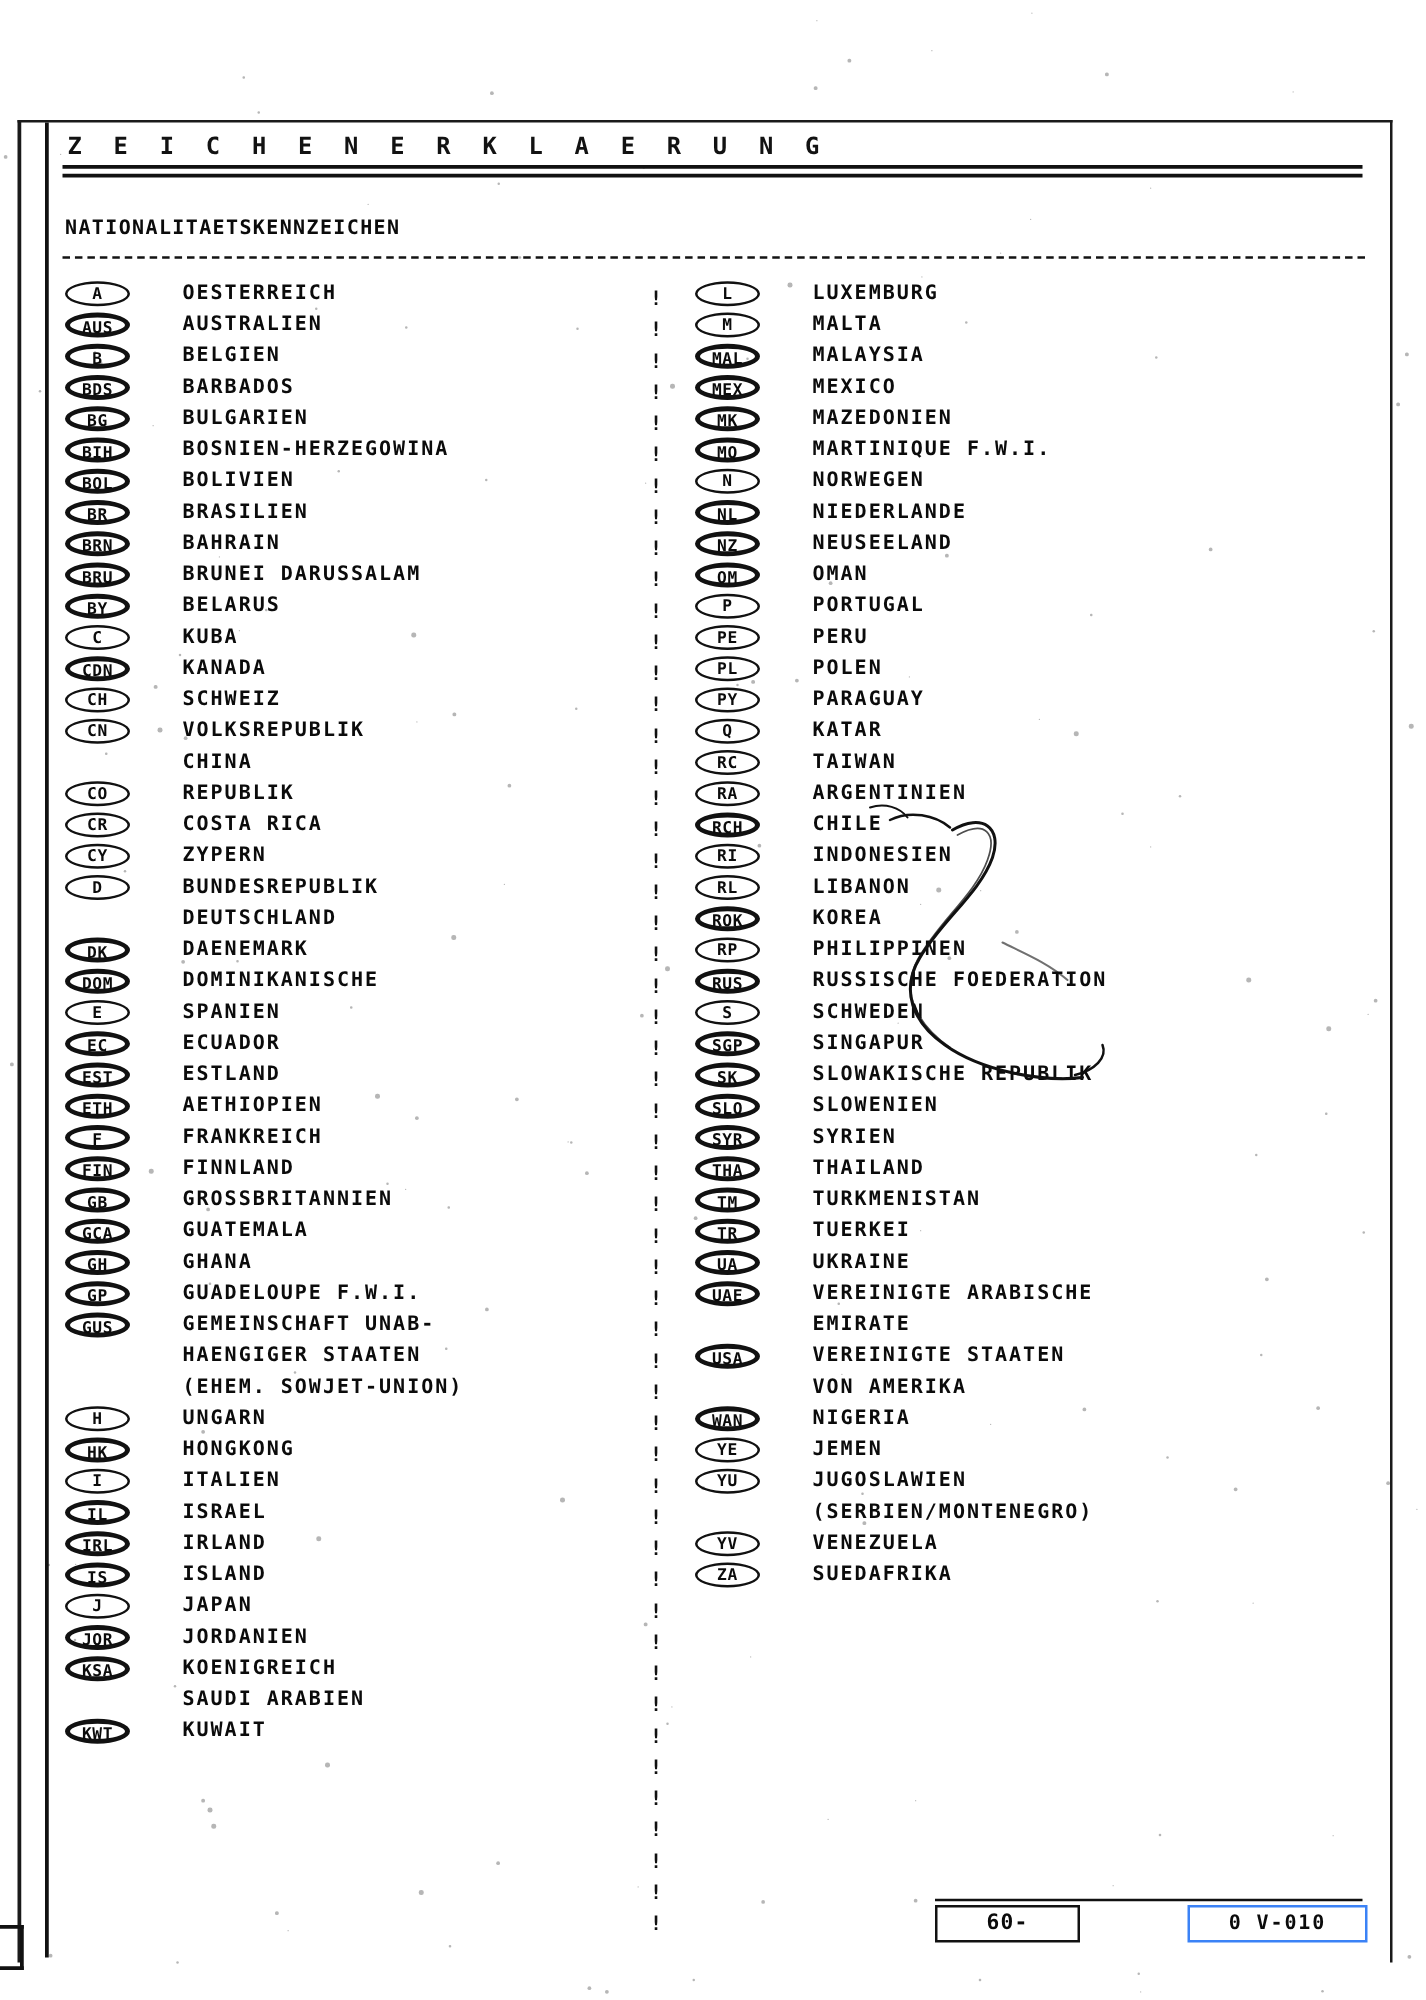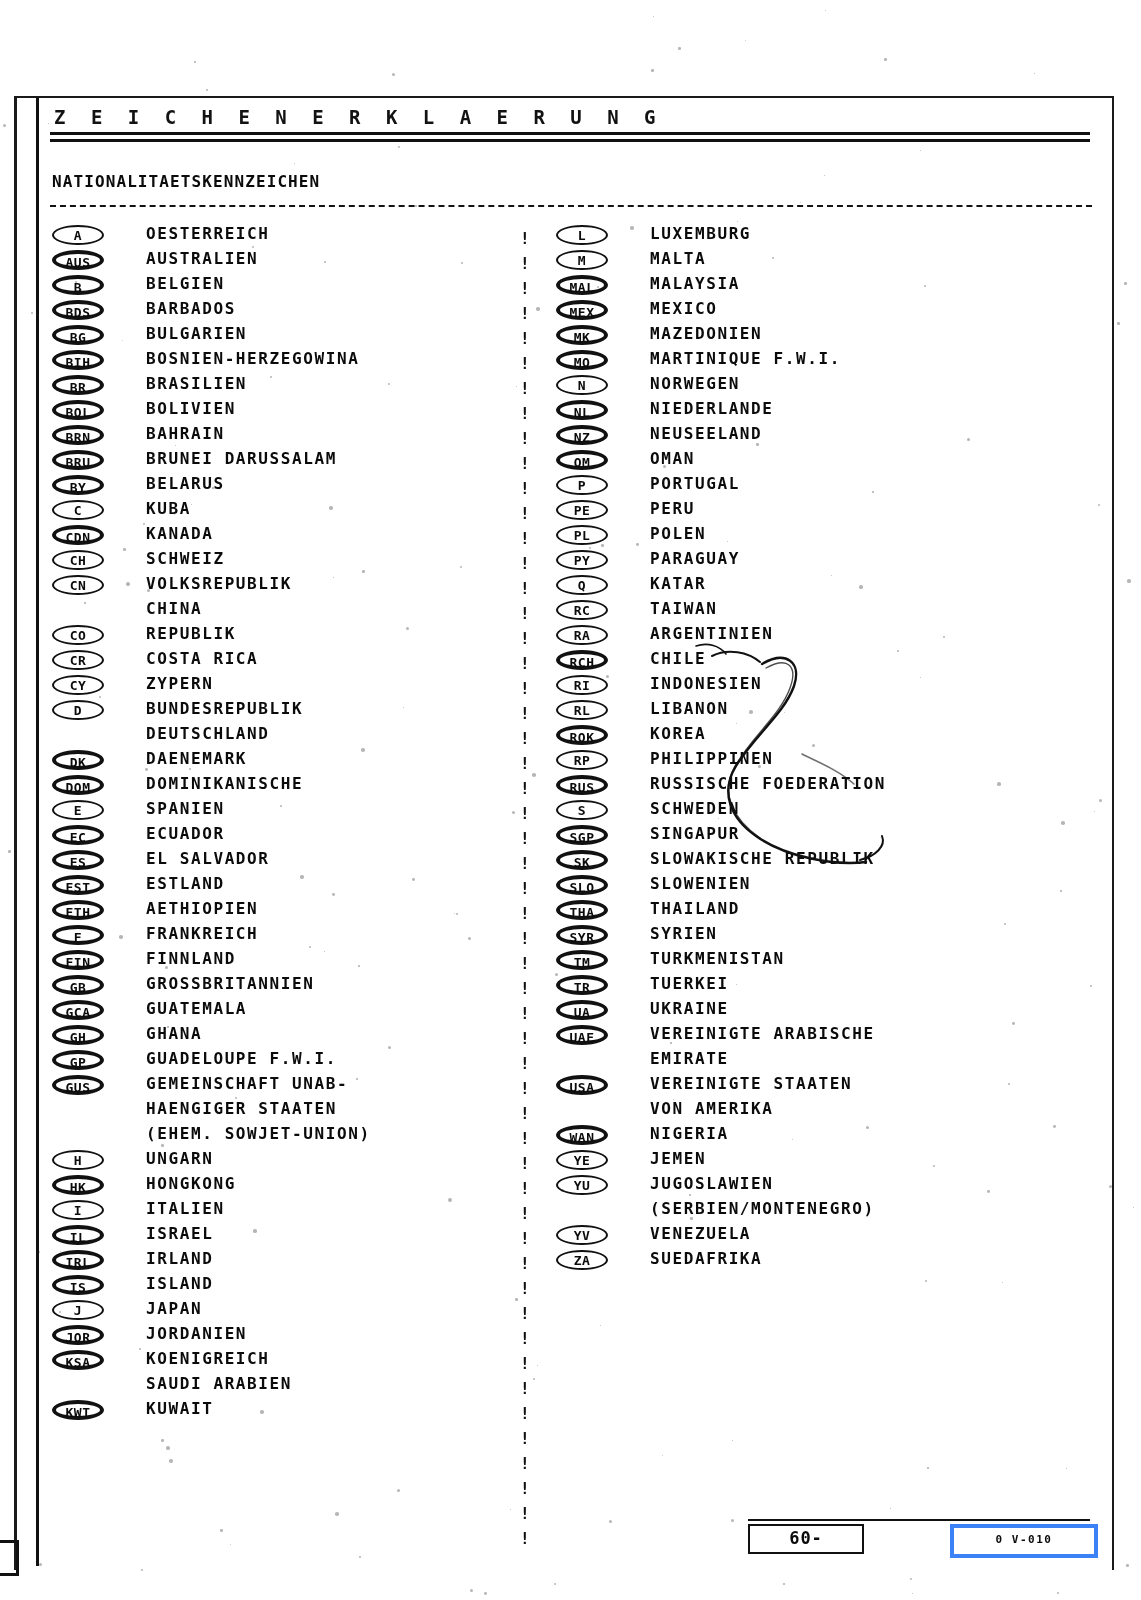--- a/index.html
+++ b/index.html
@@ -157,23 +157,23 @@
     font-weight: bold;
     line-height: 24px;
     letter-spacing: 1px;
   }
   #footer-right-box {
     position: absolute;
     left: 950px;
     top: 1524px;
     width: 140px;
     height: 26px;
-    border: 4px solid #3b82f6;
+    border: 2px solid #3b82f6;
     text-align: center;
-    font-size: 11px;
+    font-size: 16px;
     font-weight: bold;
     line-height: 24px;
     letter-spacing: 1.5px;
   }
   #footer-rule {
     position: absolute;
     left: 748px;
     top: 1519px;
     width: 342px;
     height: 2px;
@@ -396,28 +396,28 @@
     </div>
     <div class="entry">
       <div class="code-badge heavy">BG</div>
       <div class="entry-name">BULGARIEN</div>
     </div>
     <div class="entry">
       <div class="code-badge heavy">BIH</div>
       <div class="entry-name">BOSNIEN-HERZEGOWINA</div>
     </div>
     <div class="entry">
+      <div class="code-badge heavy">BOL</div>
+      <div class="entry-name">BOLIVIEN</div>
+    </div>
+    <div class="entry">
       <div class="code-badge heavy">BR</div>
       <div class="entry-name">BRASILIEN</div>
     </div>
     <div class="entry">
-      <div class="code-badge heavy">BOL</div>
-      <div class="entry-name">BOLIVIEN</div>
-    </div>
-    <div class="entry">
       <div class="code-badge heavy">BRN</div>
       <div class="entry-name">BAHRAIN</div>
     </div>
     <div class="entry">
       <div class="code-badge heavy">BRU</div>
       <div class="entry-name">BRUNEI DARUSSALAM</div>
     </div>
     <div class="entry">
       <div class="code-badge heavy">BY</div>
       <div class="entry-name">BELARUS</div>
@@ -470,24 +470,20 @@
     </div>
     <div class="entry">
       <div class="code-badge">E</div>
       <div class="entry-name">SPANIEN</div>
     </div>
     <div class="entry">
       <div class="code-badge heavy">EC</div>
       <div class="entry-name">ECUADOR</div>
     </div>
     <div class="entry">
-      <div class="code-badge heavy">ES</div>
-      <div class="entry-name">EL SALVADOR</div>
-    </div>
-    <div class="entry">
       <div class="code-badge heavy">EST</div>
       <div class="entry-name">ESTLAND</div>
     </div>
     <div class="entry">
       <div class="code-badge heavy">ETH</div>
       <div class="entry-name">AETHIOPIEN</div>
     </div>
     <div class="entry">
       <div class="code-badge heavy">F</div>
       <div class="entry-name">FRANKREICH</div>
@@ -724,26 +720,26 @@
     </div>
     <div class="entry">
       <div class="code-badge heavy">SK</div>
       <div class="entry-name">SLOWAKISCHE REPUBLIK</div>
     </div>
     <div class="entry">
       <div class="code-badge heavy">SLO</div>
       <div class="entry-name">SLOWENIEN</div>
     </div>
     <div class="entry">
+      <div class="code-badge heavy">SYR</div>
+      <div class="entry-name">SYRIEN</div>
+    </div>
+    <div class="entry">
       <div class="code-badge heavy">THA</div>
       <div class="entry-name">THAILAND</div>
-    </div>
-    <div class="entry">
-      <div class="code-badge heavy">SYR</div>
-      <div class="entry-name">SYRIEN</div>
     </div>
     <div class="entry">
       <div class="code-badge heavy">TM</div>
       <div class="entry-name">TURKMENISTAN</div>
     </div>
     <div class="entry">
       <div class="code-badge heavy">TR</div>
       <div class="entry-name">TUERKEI</div>
     </div>
     <div class="entry">

